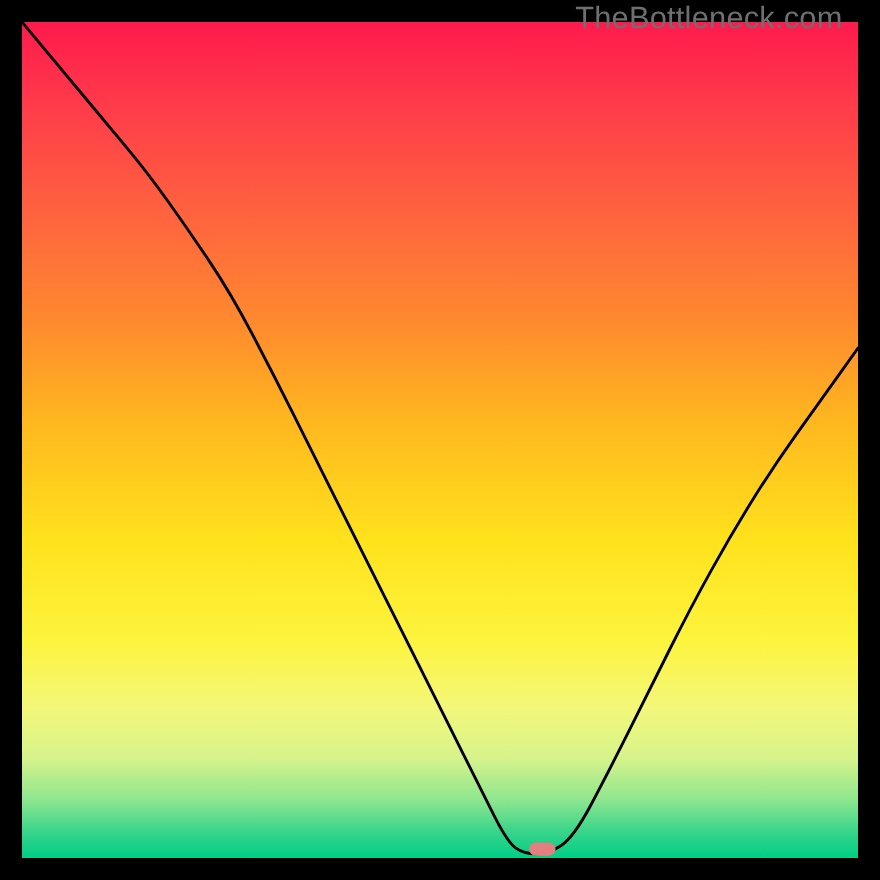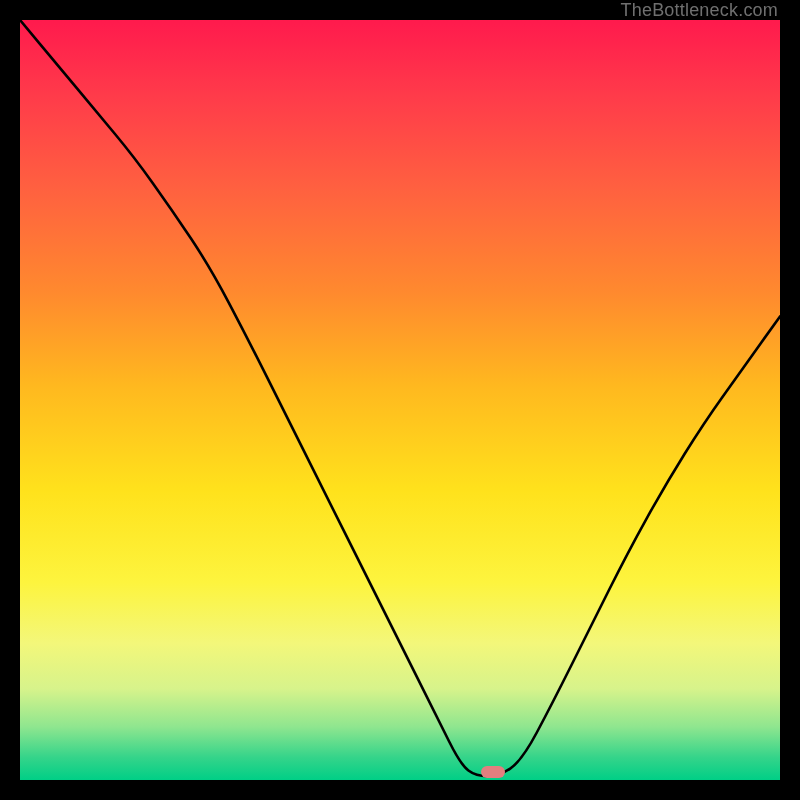--- a/index.html
+++ b/index.html
@@ -36,22 +36,22 @@
       #f3f77a 82%,
       #d7f38b 88%,
       #8fe68f 93%,
       #35d48a 97%,
       #00cf86 100%
     );
   }
   .watermark {
     position: absolute;
     top: 0px;
-    right: 22px;
-    font-size: 18px;
+    right: 34px;
+    font-size: 28px;
     font-weight: 500;
     color: #6f6f6f;
     letter-spacing: 0.2px;
     user-select: none;
   }
   svg.curve {
     position: absolute;
     left: 0; top: 0;
     width: 100%; height: 100%;
   }

